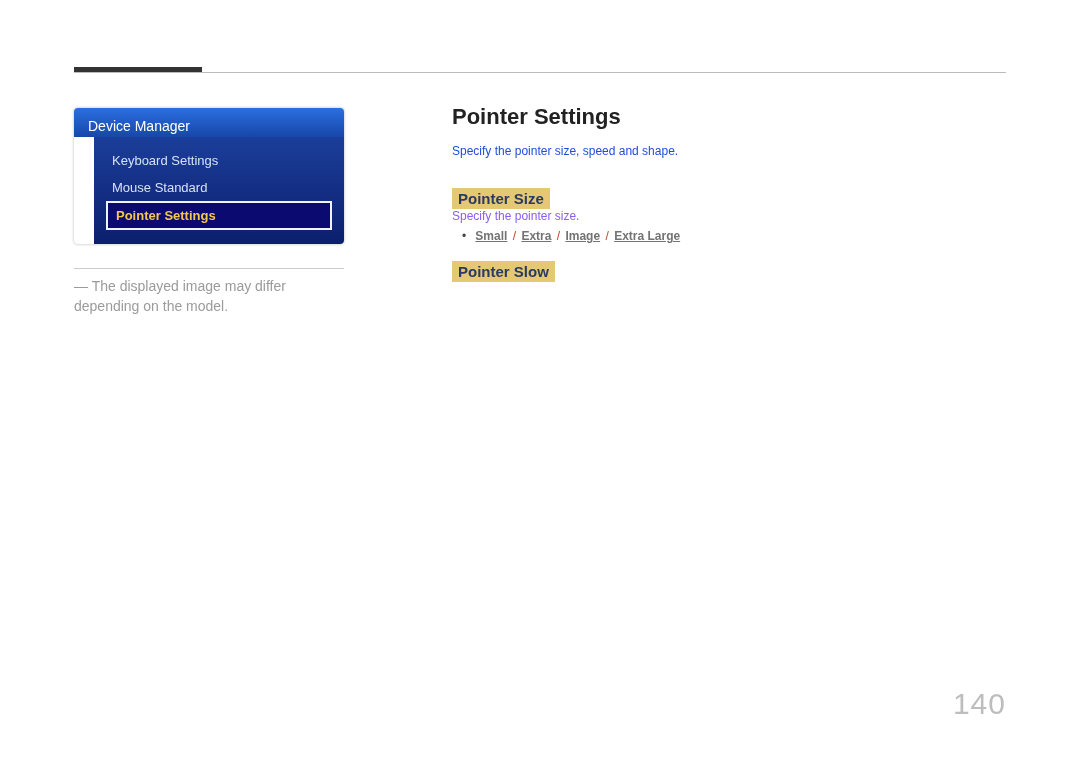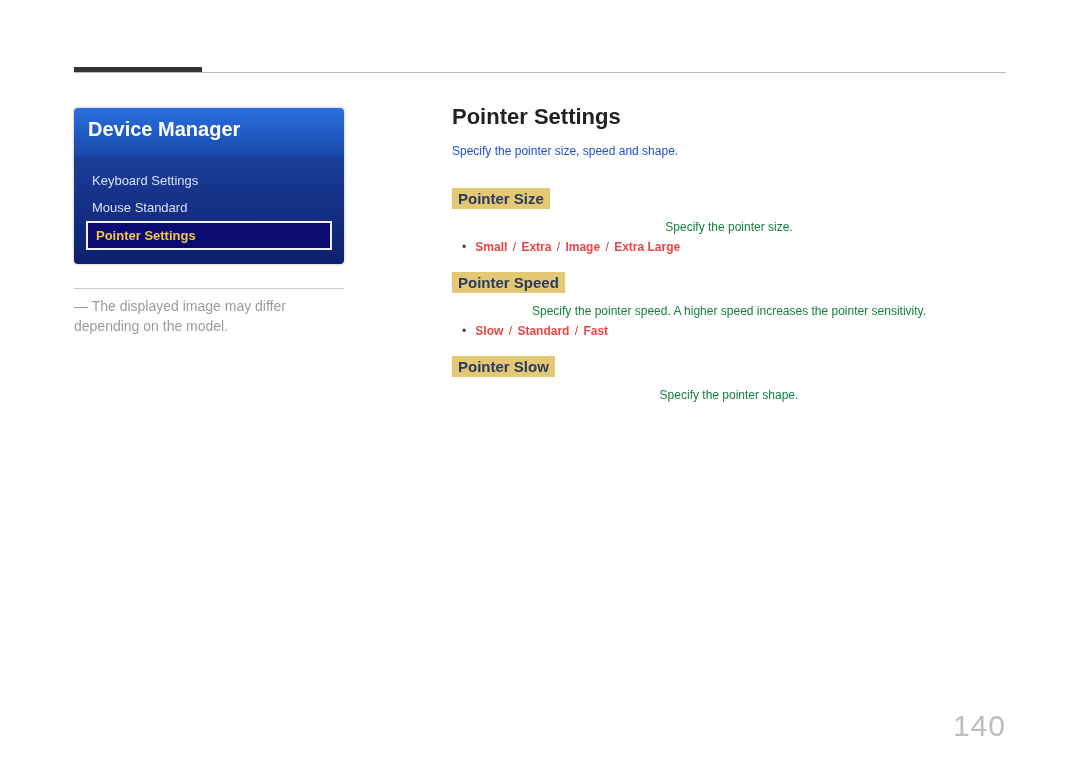--- a/index.html
+++ b/index.html
@@ -34,27 +34,27 @@
   }
   .panel {
     width: 270px;
     border-radius: 4px;
     overflow: hidden;
     box-shadow: 0 0 3px rgba(0,0,0,0.3);
   }
   .panel-header {
     background: linear-gradient(#2b6fe0, #1747a8);
     color: #fff;
-    font-size: 20px;
-    padding: 10px 14px 16px 14px;
-    font-weight: bold;
+    font-size: 14px;
+    padding: 10px 14px 3px 14px;
   }
   .panel-body {
     background: linear-gradient(#1b3e9a, #0c1f6e);
     padding: 10px 12px 14px 12px;
+    margin-left: 20px;
   }
   .panel-item {
     color: #d7e1f5;
     font-size: 13px;
     padding: 6px 6px;
   }
   .panel-item.active {
     background: #0a0a70;
     border: 2px solid #eef3ff;
     color: #f4c84a;
@@ -88,49 +88,49 @@
     color: #1d4ed8;
     margin-bottom: 30px;
   }
   .sub-h {
     display: inline-block;
     background: #e4c873;
     color: #2a3a60;
     font-weight: 700;
     font-size: 15px;
     padding: 2px 6px;
-    margin-bottom: 11px;
+    margin-bottom: 0;
   }
   .sub-desc {
     font-size: 12px;
-    color: #15803d;
+    color: #8b5cf6;
     margin-bottom: 6px;
-    text-align: center;
   }
   .bullet-row {
     font-size: 12px;
     margin: 0 0 18px 10px;
     color: #444;
   }
   .bullet-row .dot {
     display: inline-block;
     width: 10px;
   }
   .opt {
-    color: #ef4444;
+    color: #737373;
     font-weight: 700;
+    text-decoration: underline;
   }
   .sep {
     color: #c1432e;
     font-weight: 400;
     padding: 0 2px;
   }
   .page-num {
     position: absolute;
-    bottom: 20px;
+    bottom: 42px;
     right: 74px;
     font-size: 30px;
     color: #bdbdbd;
     font-weight: 300;
     letter-spacing: 1px;
   }
 </style>
 </head>
 <body>
 
@@ -159,28 +159,19 @@
 
   <div>
     <span class="sub-h">Pointer Size</span>
     <div class="sub-desc">Specify the pointer size.</div>
     <div class="bullet-row">
       <span class="dot">•</span>
       <span class="opt">Small</span><span class="sep"> / </span><span class="opt">Extra</span><span class="sep"> / </span><span class="opt">Image</span><span class="sep"> / </span><span class="opt">Extra Large</span>
     </div>
   </div>
 
-  <div>
-    <span class="sub-h">Pointer Speed</span>
-    <div class="sub-desc">Specify the pointer speed. A higher speed increases the pointer sensitivity.</div>
-    <div class="bullet-row">
-      <span class="dot">•</span>
-      <span class="opt">Slow</span><span class="sep"> / </span><span class="opt">Standard</span><span class="sep"> / </span><span class="opt">Fast</span>
-    </div>
-  </div>
 
   <div>
     <span class="sub-h">Pointer Slow</span>
-    <div class="sub-desc">Specify the pointer shape.</div>
   </div>
 </div>
 
 <div class="page-num">140</div>
 
 </body></html>

